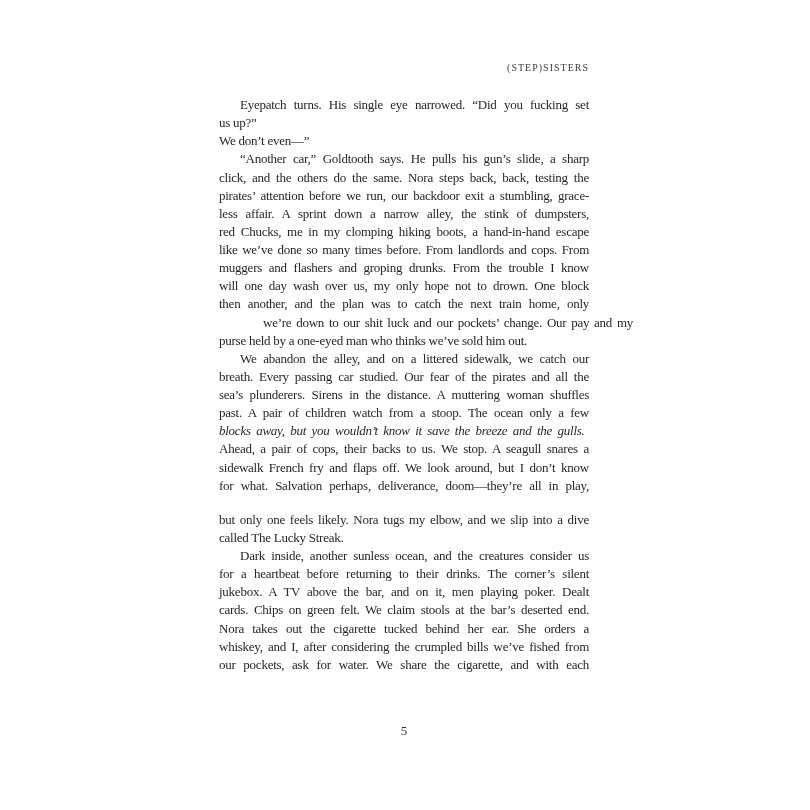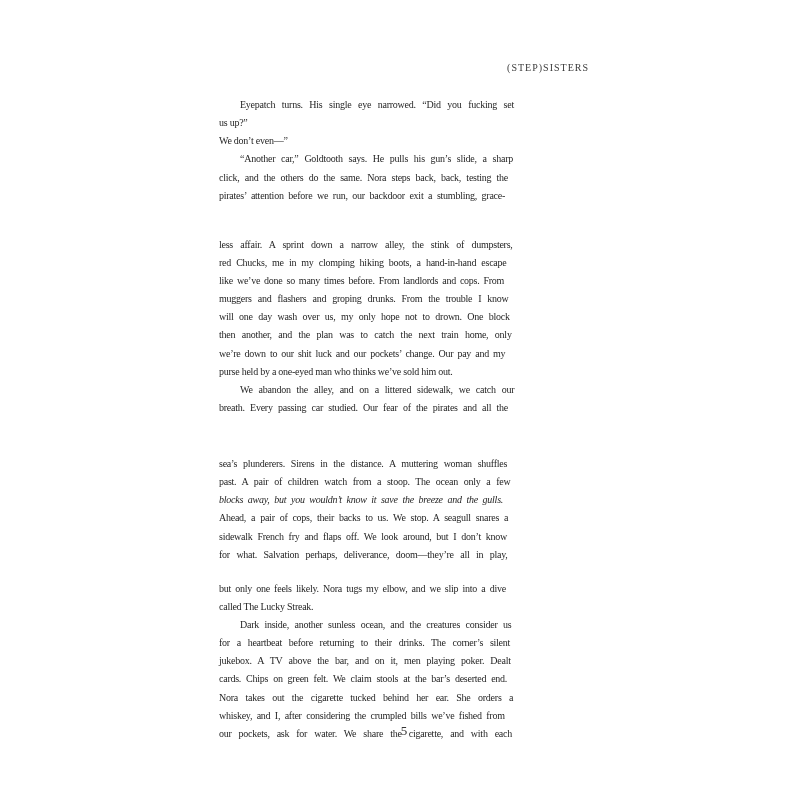--- a/index.html
+++ b/index.html
@@ -25,21 +25,21 @@
     font-size: 10px;
     letter-spacing: 1px;
     line-height: 10px;
     color: #3a3a3a;
   }
   .body-text {
     position: absolute;
     left: 219px;
     top: 96px;
     width: 370px;
-    font-size: 10px;
+    font-size: 13px;
     letter-spacing: -0.25px;
     color: #262626;
   }
   .paragraph {
     margin: 0;
     padding: 0;
   }
   .line {
     height: 18.13px;
     line-height: 18.13px;
@@ -70,33 +70,33 @@
         <div class="line indent" style="word-spacing: 4.33px;"><span>Eyepatch turns. His single eye narrowed. “Did you fucking set</span></div>
         <div class="line"><span>us up?”</span></div>
       </div>
       <div class="paragraph">
         <div class="line"><span>We don’t even—”</span></div>
       </div>
       <div class="paragraph">
         <div class="line indent" style="word-spacing: 3.587px;"><span>“Another car,” Goldtooth says. He pulls his gun’s slide, a sharp</span></div>
         <div class="line" style="word-spacing: 3.029px;"><span>click, and the others do the same. Nora steps back, back, testing the</span></div>
         <div class="line" style="word-spacing: 2.411px;"><span>pirates’ attention before we run, our backdoor exit a stumbling, grace-</span></div>
-        <div class="line" style="word-spacing: 5.037px; margin-top: 31px;"><span>less affair. A sprint down a narrow alley, the stink of dumpsters,</span></div>
+        <div class="line" style="word-spacing: 5.037px;"><span>less affair. A sprint down a narrow alley, the stink of dumpsters,</span></div>
         <div class="line" style="word-spacing: 2.881px;"><span>red Chucks, me in my clomping hiking boots, a hand-in-hand escape</span></div>
         <div class="line" style="word-spacing: 1.713px;"><span>like we’ve done so many times before. From landlords and cops. From</span></div>
         <div class="line" style="word-spacing: 3.758px;"><span>muggers and flashers and groping drunks. From the trouble I know</span></div>
         <div class="line" style="word-spacing: 3.26px;"><span>will one day wash over us, my only hope not to drown. One block</span></div>
         <div class="line" style="word-spacing: 4.253px;"><span>then another, and the plan was to catch the next train home, only</span></div>
-        <div class="line" style="word-spacing: 1.832px;"><span>we’re down to our shit luck and our pockets’ change. Our pay and my</span></div>
+        <div class="line" style="word-spacing: 1.832px; margin-left: 44px;"><span>we’re down to our shit luck and our pockets’ change. Our pay and my</span></div>
         <div class="line"><span>purse held by a one-eyed man who thinks we’ve sold him out.</span></div>
       </div>
       <div class="paragraph">
         <div class="line indent" style="word-spacing: 3.675px;"><span>We abandon the alley, and on a littered sidewalk, we catch our</span></div>
         <div class="line" style="word-spacing: 3.052px;"><span>breath. Every passing car studied. Our fear of the pirates and all the</span></div>
-        <div class="line" style="word-spacing: 3.592px; margin-top: 38px;"><span>sea’s plunderers. Sirens in the distance. A muttering woman shuffles</span></div>
+        <div class="line" style="word-spacing: 3.592px;"><span>sea’s plunderers. Sirens in the distance. A muttering woman shuffles</span></div>
         <div class="line" style="word-spacing: 3.543px;"><span>past. A pair of children watch from a stoop. The ocean only a few</span></div>
         <div class="line" style="word-spacing: 2.435px; font-style: italic;"><span>blocks away, but you wouldn’t know it save the breeze and the gulls.</span></div>
         <div class="line" style="word-spacing: 2.686px;"><span>Ahead, a pair of cops, their backs to us. We stop. A seagull snares a</span></div>
         <div class="line" style="word-spacing: 2.65px;"><span>sidewalk French fry and flaps off. We look around, but I don’t know</span></div>
         <div class="line" style="word-spacing: 4.227px;"><span>for what. Salvation perhaps, deliverance, doom—they’re all in play,</span></div>
         <div class="line" style="word-spacing: 1.959px; margin-top: 16px;"><span>but only one feels likely. Nora tugs my elbow, and we slip into a dive</span></div>
         <div class="line"><span>called The Lucky Streak.</span></div>
       </div>
       <div class="paragraph">
         <div class="line indent" style="word-spacing: 3.16px;"><span>Dark inside, another sunless ocean, and the creatures consider us</span></div>

